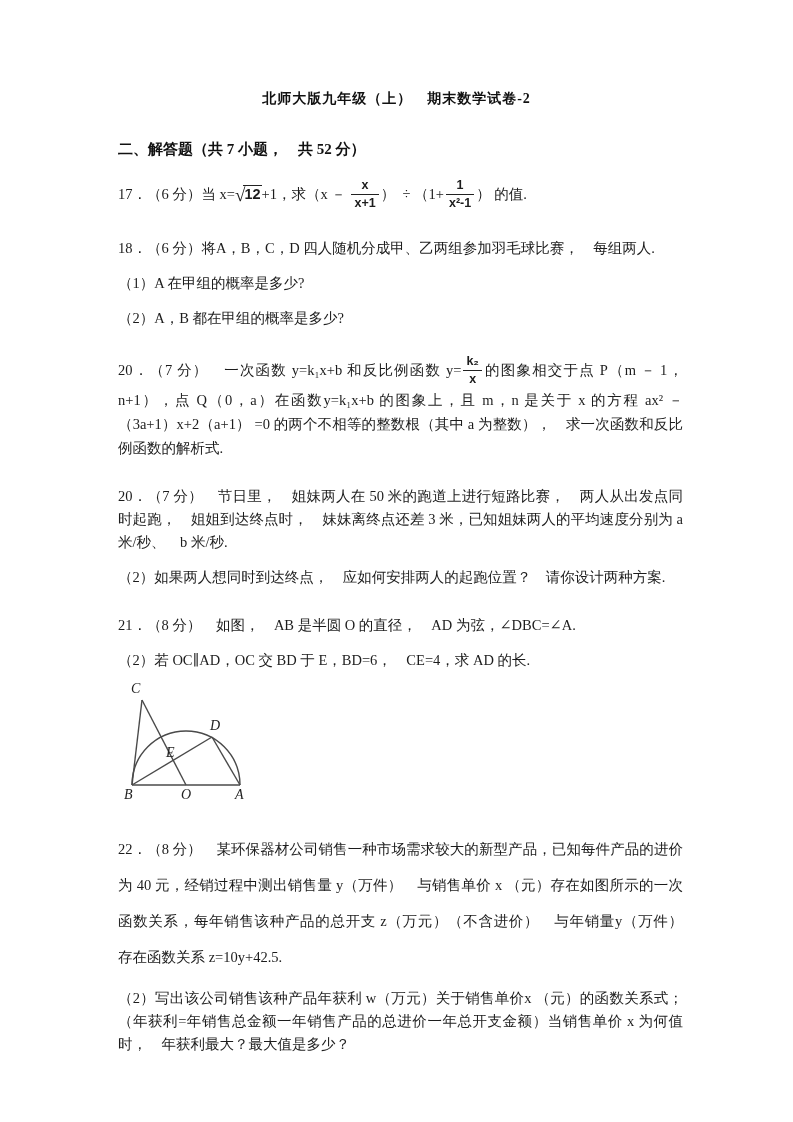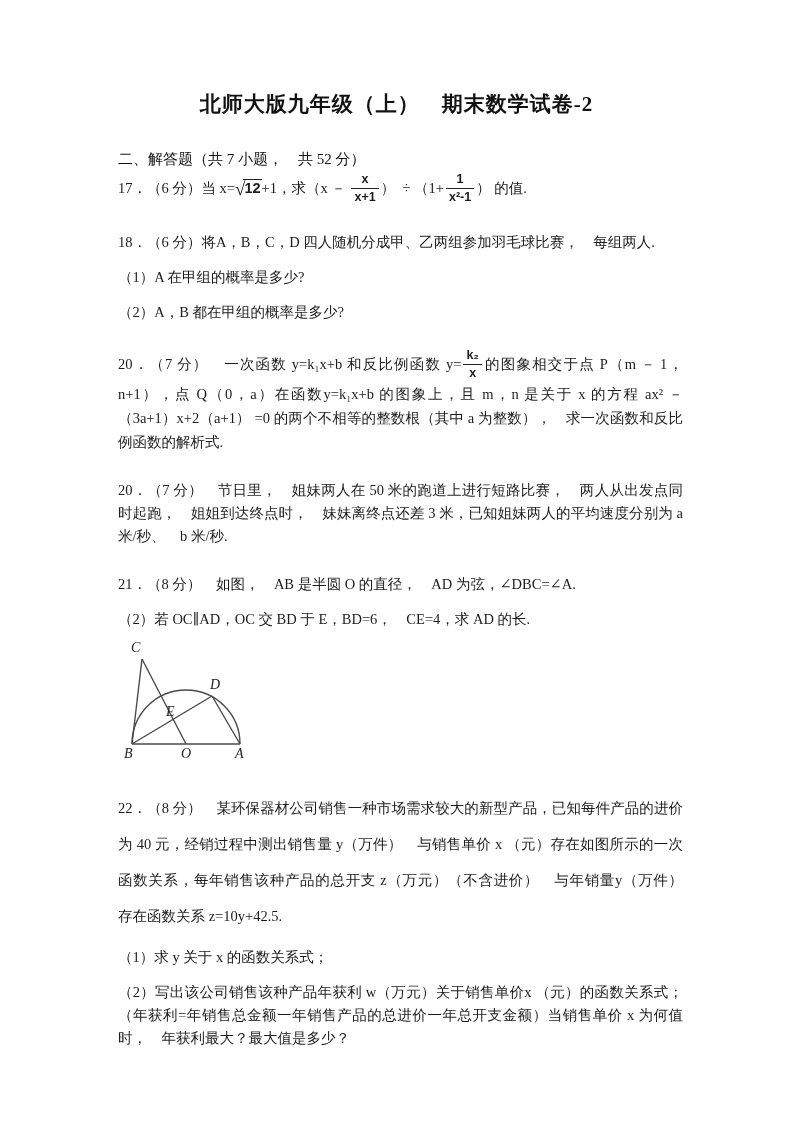--- a/index.html
+++ b/index.html
@@ -12,43 +12,43 @@
     font-family: "Liberation Serif", "DejaVu Serif", serif;
     color: #1c1c1c;
   }
   .content {
     padding: 0 110px 0 118px;
   }
   h1.title {
     margin: 0;
     padding-top: 90px;
     text-align: center;
-    font-size: 21px;
+    font-size: 14px;
     font-weight: bold;
     letter-spacing: 1px;
     color: #111;
   }
   .section-header {
     margin-top: 32px;
     font-size: 15px;
-    font-weight: normal;
+    font-weight: bold;
     color: #111;
   }
   p.q {
     margin: 0;
     margin-top: 12px;
     font-size: 14.5px;
     line-height: 23px;
     white-space: pre-wrap;
     text-align: justify;
   }
   p.qmain { margin-top: 25px; }
   p.q22main { line-height: 36px; }
   p.q19main { line-height: 24px; }
-  p.q17line { margin-top: 4px; }
+  p.q17line { margin-top: 20px; }
   
   .frac {
     display: inline-block;
     vertical-align: middle;
     text-align: center;
     font-family: "Liberation Sans", "DejaVu Sans", sans-serif;
     font-weight: bold;
     font-size: 12.5px;
     line-height: 1.2;
     margin: 0 2px;
@@ -84,20 +84,21 @@
 
     <p class="q qmain q17line"><span>17．</span><span>（6 分）当 x=</span><span class="sqrt"><span class="rad">√</span><span class="radand">12</span></span><span>+1，求（x － </span><span class="frac"><span class="fn">x</span><span class="fd">x+1</span></span><span>）  ÷ （1+</span><span class="frac"><span class="fn">1</span><span class="fd">x²-1</span></span><span>） 的值.</span></p>
 
     <p class="q qmain">18．（6 分）将A，B，C，D 四人随机分成甲、乙两组参加羽毛球比赛，　每组两人.</p>
     <p class="q">（1）A 在甲组的概率是多少?</p>
     <p class="q">（2）A，B 都在甲组的概率是多少?</p>
 
     <p class="q qmain q19main"><span>20．</span><span>（7 分）　一次函数 y=k₁x+b 和反比例函数 y=</span><span class="frac"><span class="fn">k₂</span><span class="fd">x</span></span><span>的图象相交于点 P（m － 1，n+1），点 Q（0，a）在函数y=k₁x+b 的图象上，且 m，n 是关于 x 的方程 ax² － （3a+1）x+2（a+1） =0 的两个不相等的整数根（其中 a 为整数），　求一次函数和反比例函数的解析式.</span></p>
 
     <p class="q qmain">20．（7 分）　节日里，　姐妹两人在 50 米的跑道上进行短路比赛，　两人从出发点同时起跑，　姐姐到达终点时，　妹妹离终点还差 3 米，已知姐妹两人的平均速度分别为 a 米/秒、　b 米/秒.</p>
+    <p class="q">（2）如果两人想同时到达终点，　应如何安排两人的起跑位置？　请你设计两种方案.</p>
 
     <p class="q qmain">21．（8 分）　如图，　AB 是半圆 O 的直径，　AD 为弦，∠DBC=∠A.</p>
     <p class="q">（2）若 OC∥AD，OC 交 BD 于 E，BD=6，　CE=4，求 AD 的长.</p>
 
     <div class="figure-box">
       <svg width="140" height="124" viewBox="0 0 140 124">
         <path d="M 10 107 A 54 54 0 0 1 118 107" fill="none" stroke="#4a4a4a" stroke-width="1.4"></path>
         <line x1="10" y1="107" x2="118" y2="107" stroke="#4a4a4a" stroke-width="1.4"></line>
         <line x1="10" y1="107" x2="20" y2="22" stroke="#4a4a4a" stroke-width="1.4"></line>
         <line x1="20" y1="22" x2="64" y2="107" stroke="#4a4a4a" stroke-width="1.4"></line>
@@ -106,17 +107,16 @@
         <text x="9" y="15">C</text>
         <text x="88" y="52">D</text>
         <text x="44" y="79">E</text>
         <text x="2" y="121">B</text>
         <text x="59" y="121">O</text>
         <text x="113" y="121">A</text>
       </svg>
     </div>
 
     <p class="q qmain q22main">22．（8 分）　某环保器材公司销售一种市场需求较大的新型产品，已知每件产品的进价为 40 元，经销过程中测出销售量 y（万件）　与销售单价 x （元）存在如图所示的一次函数关系，每年销售该种产品的总开支 z（万元）（不含进价）　与年销量y（万件）　 存在函数关系 z=10y+42.5.</p>
-    <p class="q">（1）求 y 关于 x 的函数关系式；</p>
     <p class="q">（2）写出该公司销售该种产品年获利 w（万元）关于销售单价x （元）的函数关系式；（年获利=年销售总金额一年销售产品的总进价一年总开支金额）当销售单价 x 为何值时，　年获利最大？最大值是多少？</p>
 
   </div>
 </div>
 
 </body></html>

